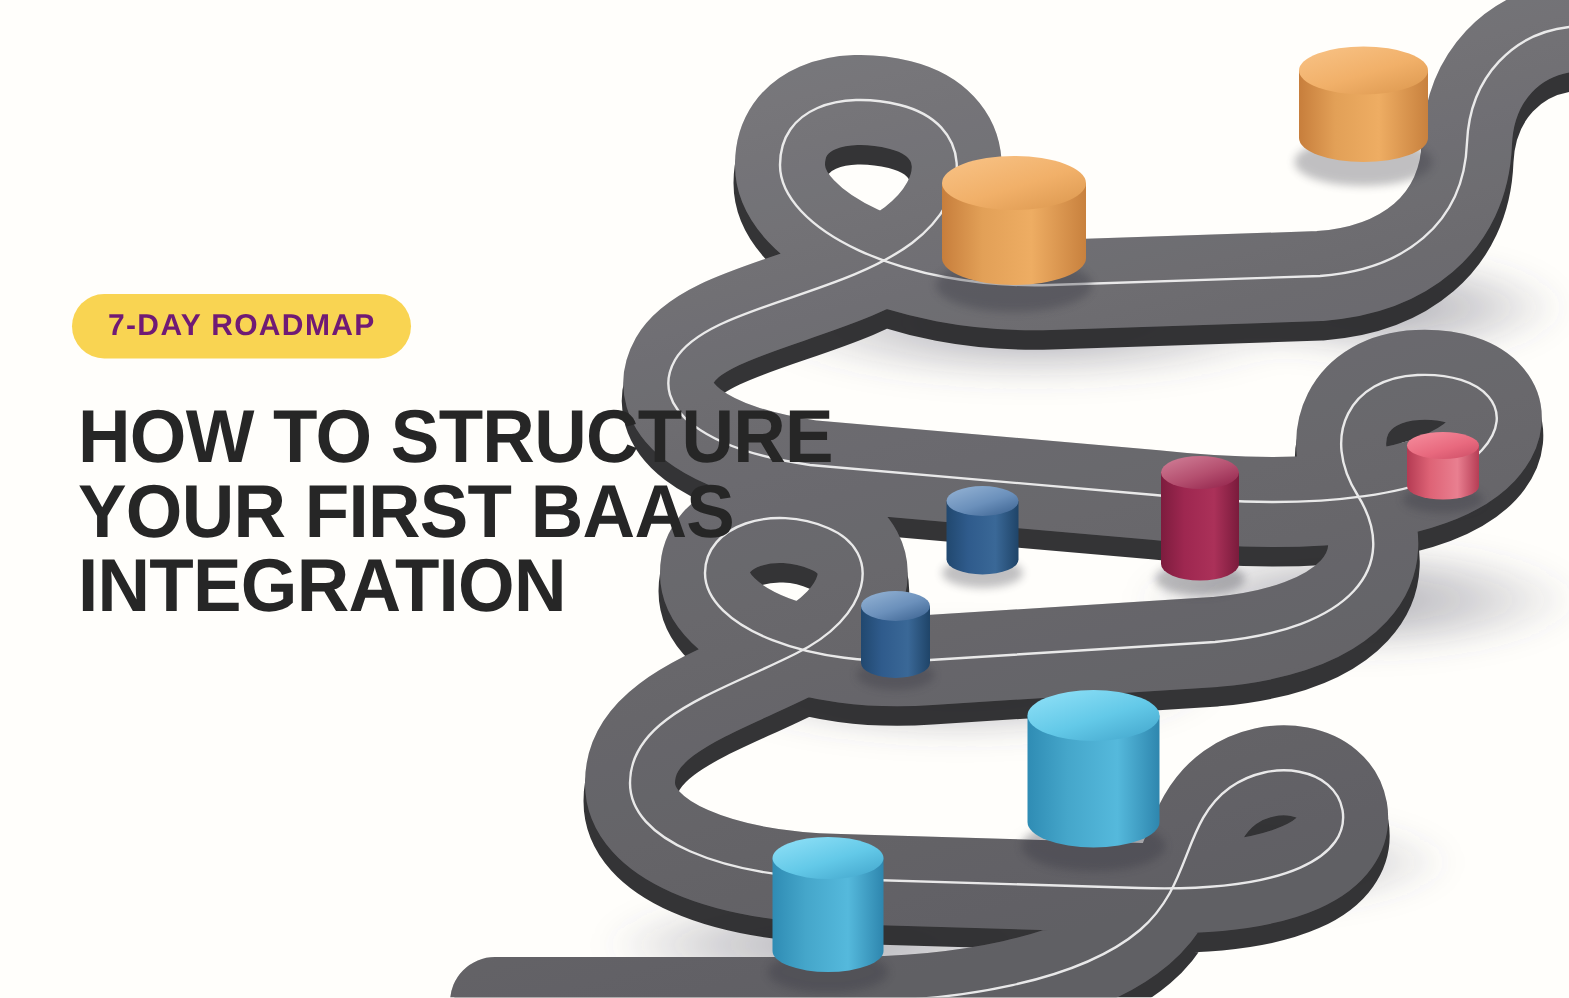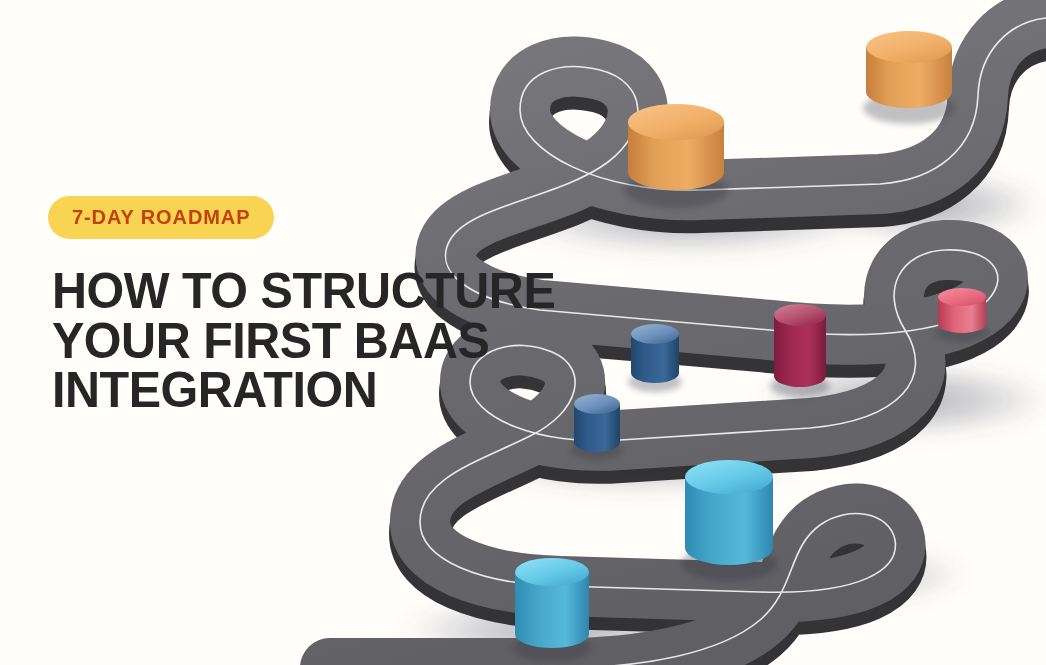--- a/index.html
+++ b/index.html
@@ -27,21 +27,21 @@
     position: absolute;
     left: 48px;
     top: 196px;
     width: 540px;
     z-index: 40;
   }
 
   .badge {
     display: inline-block;
     background: #f9d452;
-    color: #c2410c;
+    color: #701a75;
     font-size: 20px;
     font-weight: bold;
     letter-spacing: 0.9px;
     padding: 11px 24px 12px 24px;
     border-radius: 24px;
     line-height: 1;
     white-space: nowrap;
   }
 
   .headline {

